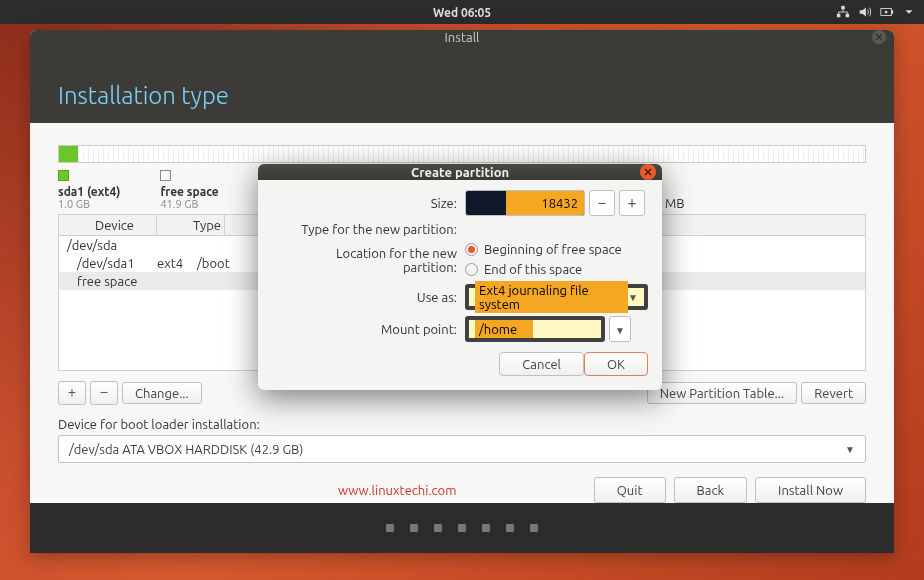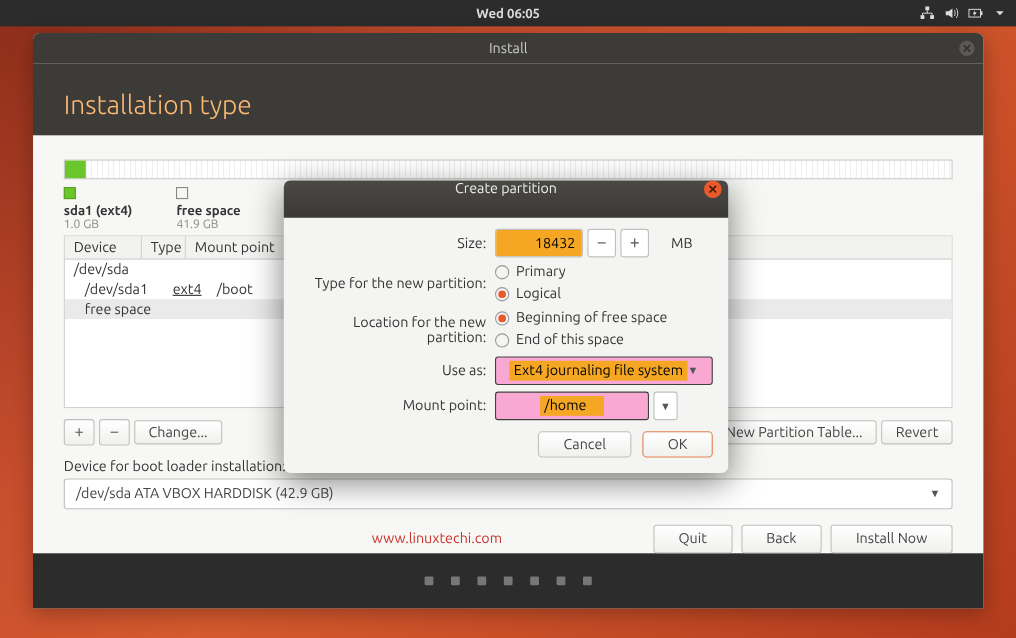--- a/index.html
+++ b/index.html
@@ -2,70 +2,70 @@
 <html><head>
 <meta charset="utf-8">
 <style>
 * { box-sizing: border-box; margin: 0; padding: 0; font-family: Ubuntu, "Segoe UI", sans-serif; }
 body { width: 924px; height: 580px; background: linear-gradient(135deg, #8b2c1a 0%, #c84e2e 30%, #d65a2e 50%, #b43c1e 100%); overflow: hidden; position: relative; }
 .topbar { height: 24px; background: #2c2c2c; color: #ddd; display: flex; align-items: center; justify-content: center; font-size: 12px; position: relative; }
 .topbar-time { font-weight: bold; }
 .topbar-icons { position: absolute; right: 8px; display: flex; gap: 8px; align-items: center; }
 .topbar-icons svg { width: 14px; height: 14px; fill: #ddd; }
 .window { position: absolute; top: 30px; left: 30px; right: 30px; background: #f7f7f5; border-radius: 6px 6px 0 0; box-shadow: 0 4px 20px rgba(0,0,0,0.3); }
-.window-titlebar { height: 28px; background: #3c3b37; color: #ccc; display: flex; align-items: center; justify-content: center; font-size: 13px; position: relative; border-radius: 6px 6px 0 0; }
+.window-titlebar { height: 28px; background: #3c3b37; color: #ccc; display: flex; justify-content: center; font-size: 13px; position: relative; border-radius: 6px 6px 0 0; }
 .window-close { position: absolute; right: 8px; width: 14px; height: 14px; border-radius: 50%; background: #5a5955; display: flex; align-items: center; justify-content: center; }
 .window-body { padding: 24px 28px 18px 28px; }
-.page-title { font-size: 24px; color: #fdba74; font-weight: 300; background: #3c3b37; margin: -24px -28px 22px -28px; padding: 24px 28px 14px 28px; }
+.page-title { font-size: 24px; color: #7dd3fc; font-weight: 300; background: #3c3b37; margin: -24px -28px 22px -28px; padding: 24px 28px 14px 28px; }
 .partbar { height: 18px; border: 1px solid #ccc; background: repeating-linear-gradient(90deg, #fff 0, #fff 4px, #eee 4px, #eee 5px); display: flex; margin-bottom: 6px; }
 .partbar-seg { height: 100%; }
 .partbar-seg.green { background: #6ac62a; }
 .legend { display: flex; gap: 40px; font-size: 12px; color: #333; margin-bottom: 4px; }
 .legend-item { display: flex; align-items: flex-start; gap: 4px; flex-direction: column; }
 .legend-sq { width: 11px; height: 11px; border: 1px solid #888; margin-top: 1px; }
 .legend-sq.green { background: #6ac62a; border-color: #5aa020; }
 .legend-text .sub { color: #888; font-size: 11px; }
 .table { border: 1px solid #d0d0cd; background: #fff; font-size: 13px; color: #333; }
 .table-head { display: flex; border-bottom: 1px solid #d0d0cd; background: #f2f2f0; }
-.table-head > div { padding: 3px 8px; border-right: 1px solid #d0d0cd; }
+.table-head > div { padding: 3px 8px; border-right: 1px solid #d0d0cd; margin-left: 28px; }
 .table-row { display: flex; padding: 2px 8px; }
 .table-row.sel { background: #eaeaea; }
 .table-row .c1 { width: 90px; }
-.table-row .c2 { width: 40px; text-decoration: underline; }
+.table-row .c2 { width: 40px; }
 .button-row { display: flex; gap: 4px; margin-top: 10px; align-items: center; }
 .sqbtn { width: 28px; height: 24px; border: 1px solid #c0c0be; background: linear-gradient(#fff,#f0f0ee); border-radius: 3px; font-size: 15px; line-height: 20px; text-align: center; color: #555; }
 .btn { padding: 3px 12px; border: 1px solid #c0c0be; background: linear-gradient(#fff,#f0f0ee); border-radius: 3px; font-size: 13px; color: #444; }
 .boot-label { font-size: 13px; color: #333; margin-top: 12px; margin-bottom: 4px; }
 .boot-select { border: 1px solid #c0c0be; border-radius: 3px; padding: 6px 10px; font-size: 13px; color: #444; display: flex; justify-content: space-between; align-items: center; background: #fff; }
 .footer-row { display: flex; justify-content: space-between; align-items: center; margin-top: 14px; }
 .footer-link { color: #c7362b; font-size: 13px; margin-left: 280px; }
 .footer-btns { display: flex; gap: 8px; text-align: right; }
 .footer-btns .btn { padding: 5px 22px; }
 .darkbottom { height: 50px; background: #2c2c2c; margin: 0 -28px -18px -28px; display: flex; align-items: center; justify-content: center; gap: 16px; }
 .dot { width: 8px; height: 8px; background: #777; border-radius: 1px; }
 
 .dialog { position: absolute; top: 164px; left: 258px; width: 404px; background: #f4f4f2; border-radius: 6px; box-shadow: 0 8px 30px rgba(0,0,0,0.5); }
-.dialog-title { height: 34px; background: linear-gradient(#4a4945,#3a3935); color: #eee; font-size: 13px; font-weight: normal; display: flex; justify-content: center; border-radius: 6px 6px 0 0; position: relative; }
+.dialog-title { height: 16px; background: linear-gradient(#4a4945,#3a3935); color: #eee; font-size: 13px; font-weight: bold; display: flex; align-items: center; justify-content: center; border-radius: 6px 6px 0 0; position: relative; }
 .dialog-close { position: absolute; right: 6px; width: 16px; height: 16px; border-radius: 50%; background: #e85a2c; display: flex; align-items: center; justify-content: center; }
-.dialog-body { padding: 10px 14px 14px 14px; }
+.dialog-body { padding: 10px 14px 14px 29px; }
 .form-row { display: flex; align-items: center; margin-bottom: 6px; }
 .form-label { flex: 0 0 178px; text-align: right; font-size: 13px; color: #333; padding-right: 8px; }
 .form-field { flex: 1; display: flex; align-items: center; gap: 4px; }
-.size-input { border: 1px solid #c0c0be; border-radius: 3px; height: 26px; display: flex; background: #0f172a; overflow: hidden; flex-direction: column; }
+.size-input { border: 1px solid #c0c0be; border-radius: 3px; height: 26px; display: flex; background: #0f172a; overflow: hidden; }
 .size-input .val { width: 78px; text-align: right; padding: 0 6px; line-height: 24px; font-size: 13px; }
 .size-input .hl { background: #f5a623; }
 .spinbtn { border: 1px solid #c0c0be; width: 26px; height: 26px; text-align: center; line-height: 22px; border-radius: 3px; background: #fff; font-size: 16px; color: #555; }
 .unit { font-size: 13px; color: #333; margin-left: 16px; }
 .radio-row { display: flex; align-items: center; gap: 6px; font-size: 13px; color: #333; margin-bottom: 2px; }
 .radio { width: 13px; height: 13px; border: 1px solid #999; border-radius: 50%; display: inline-flex; align-items: center; justify-content: center; }
 .radio.on::after { content: ""; width: 7px; height: 7px; background: #e85a2c; border-radius: 50%; }
-.select { border: 1px solid #404040; border-radius: 3px; height: 26px; background: #f9a8d4; display: flex; align-items: center; padding: 0 6px; font-size: 13px; flex: 1; justify-content: center; }
+.select { border: 4px solid #404040; border-radius: 3px; height: 26px; background: #fef9c3; display: flex; align-items: center; padding: 0 6px; font-size: 13px; flex: 1; justify-content: space-between; }
 .select .hl { background: #f5a623; padding: 2px 4px; }
 .caret { font-size: 10px; color: #555; }
-.dialog-btns { display: flex; justify-content: flex-end; gap: 10px; margin-top: 10px; }
+.dialog-btns { display: flex; justify-content: flex-end; margin-top: 10px; }
 .dbtn { padding: 4px 22px; border: 1px solid #c0c0be; border-radius: 4px; font-size: 13px; background: linear-gradient(#fff,#f0f0ee); color: #444; }
 .dbtn.primary { border-color: #e08050; }
 </style>
 </head>
 <body>
 
 <div class="topbar">
   <span class="topbar-time">Wed 06:05</span>
   <div class="topbar-icons">
     <svg viewBox="0 0 16 16">
@@ -195,30 +195,20 @@
           <div class="val hl">18432</div>
         </div>
         <div class="spinbtn">−</div>
         <div class="spinbtn">+</div>
         <span class="unit">MB</span>
       </div>
     </div>
 
     <div class="form-row">
       <div class="form-label">Type for the new partition:</div>
-      <div class="form-field" style="flex-direction:column;align-items:flex-start">
-        <label class="radio-row">
-          <span class="radio"></span>
-            <span>Primary</span>
-        </label>
-        <label class="radio-row">
-          <span class="radio on"></span>
-            <span>Logical</span>
-        </label>
-      </div>
     </div>
 
     <div class="form-row">
       <div class="form-label">Location for the new partition:</div>
       <div class="form-field" style="flex-direction:column;align-items:flex-start">
         <label class="radio-row">
           <span class="radio on"></span>
             <span>Beginning of free space</span>
         </label>
         <label class="radio-row">

